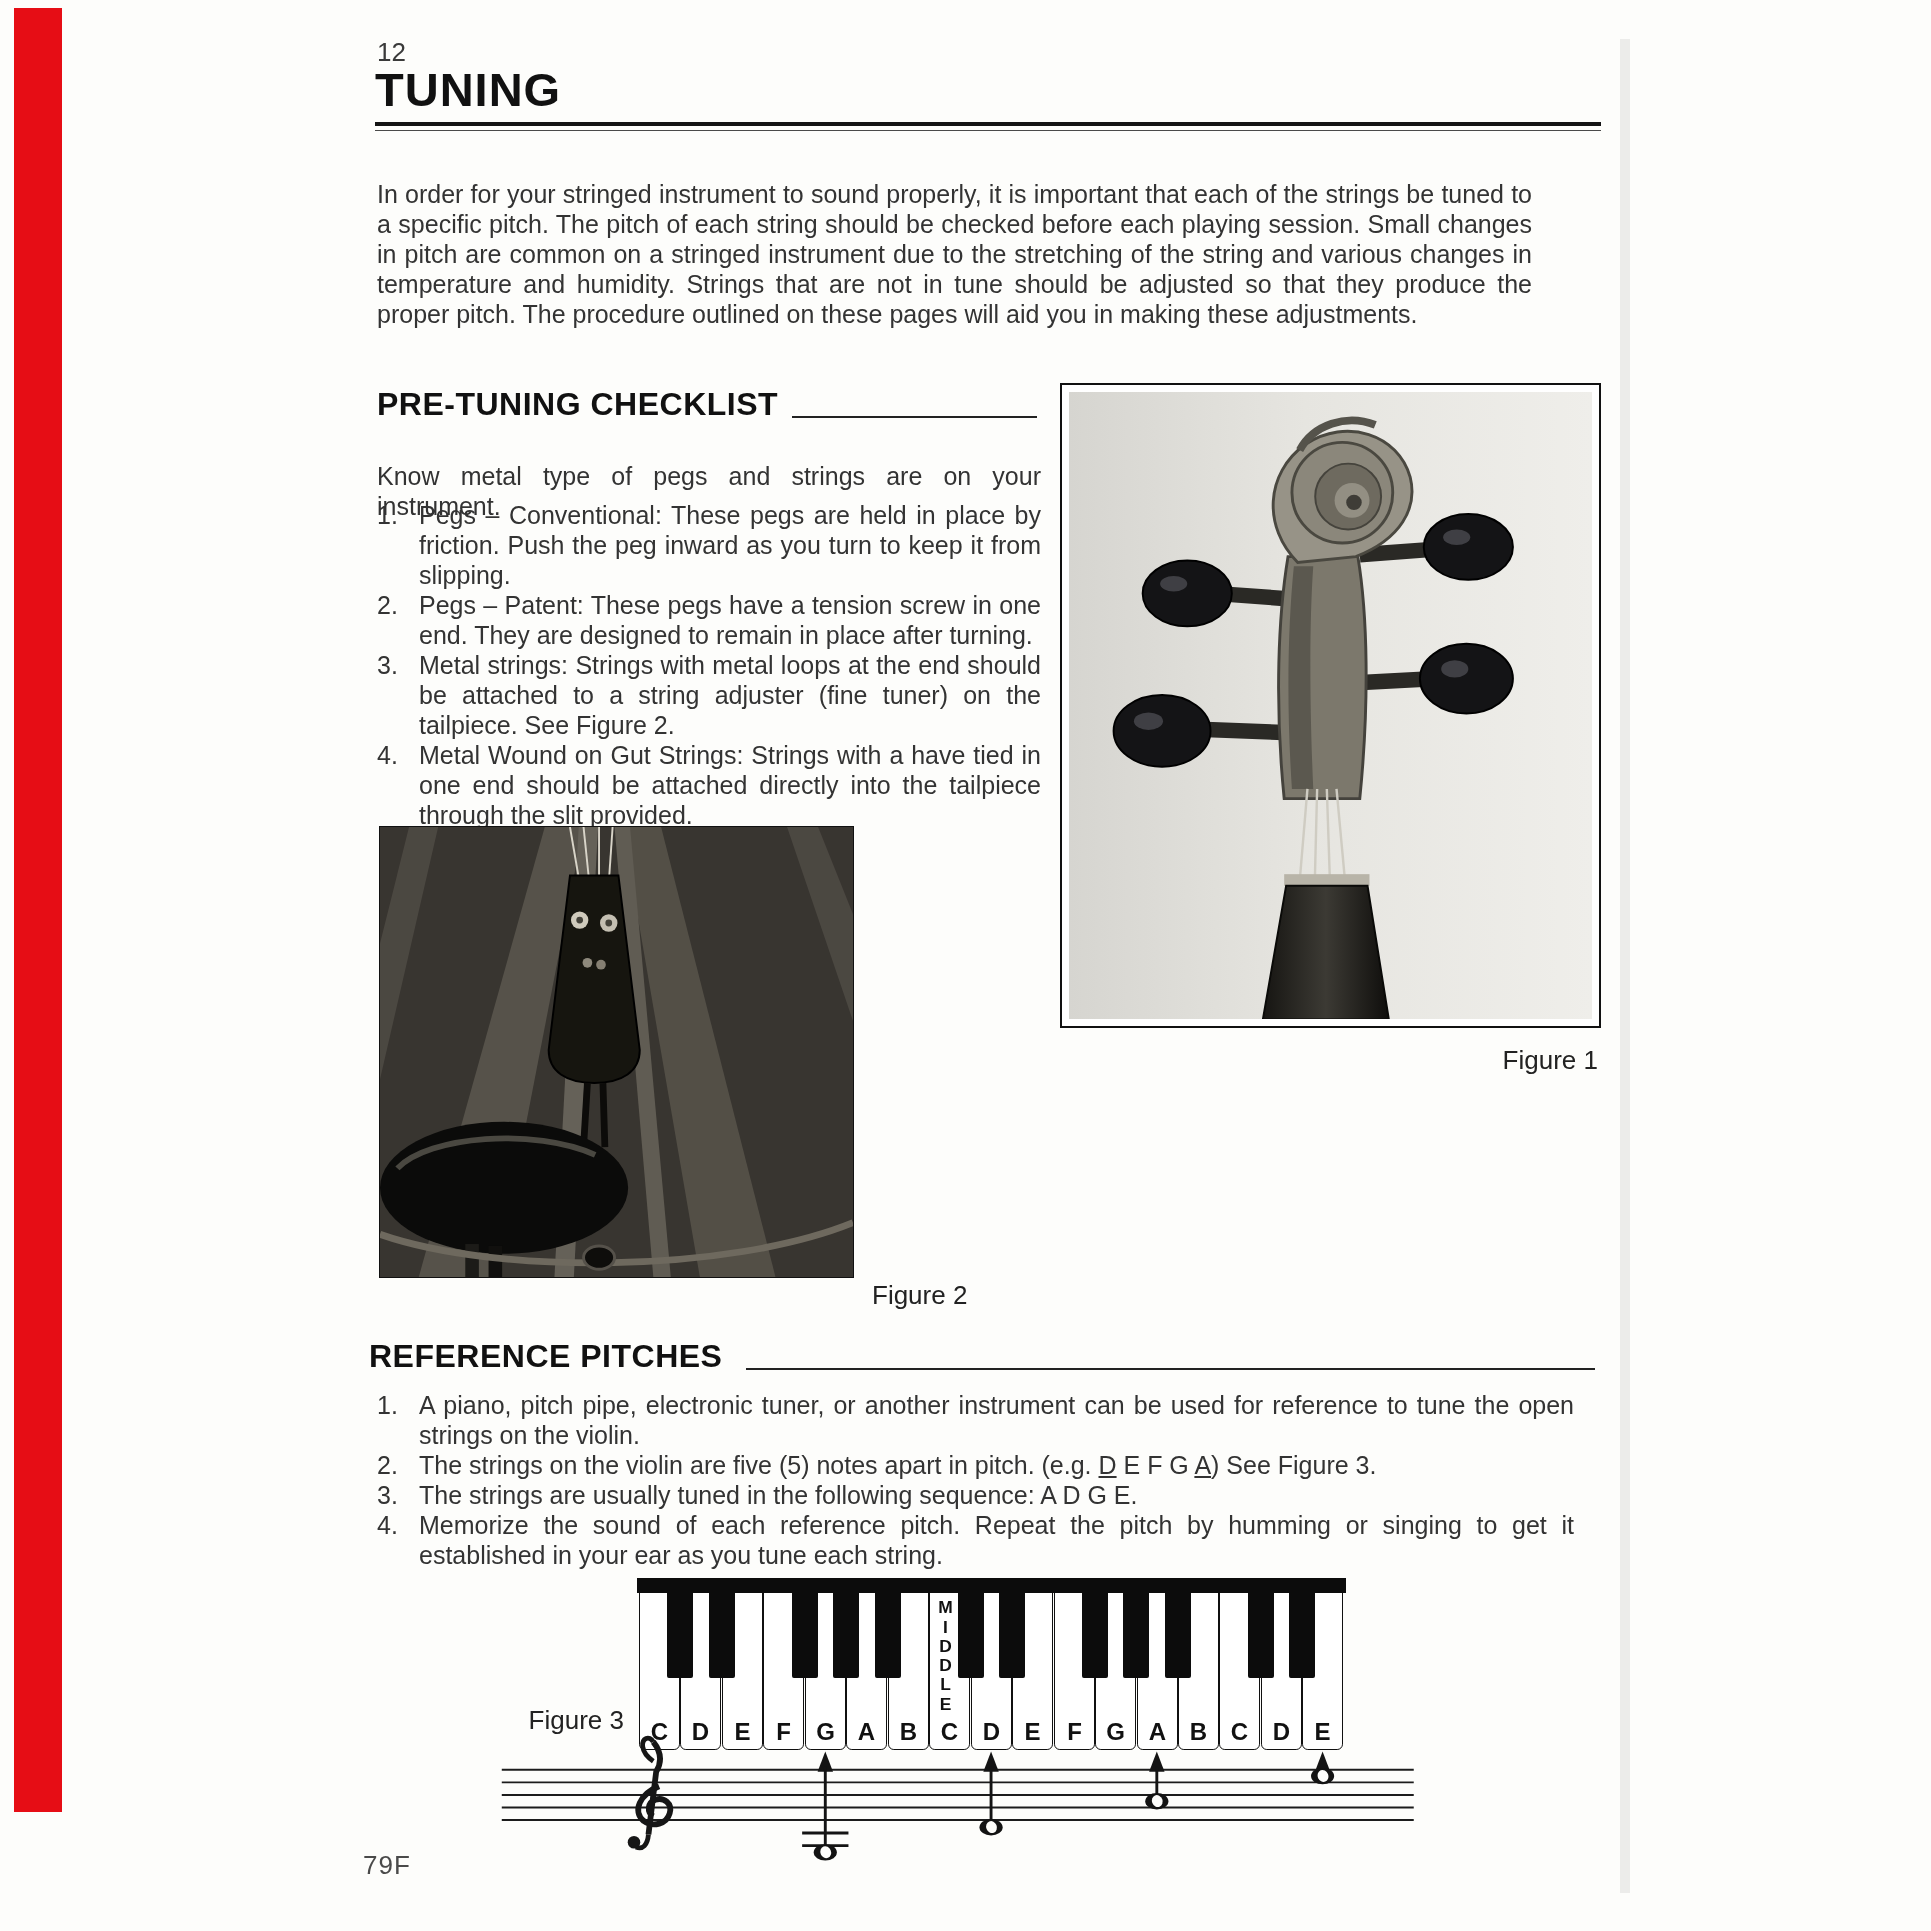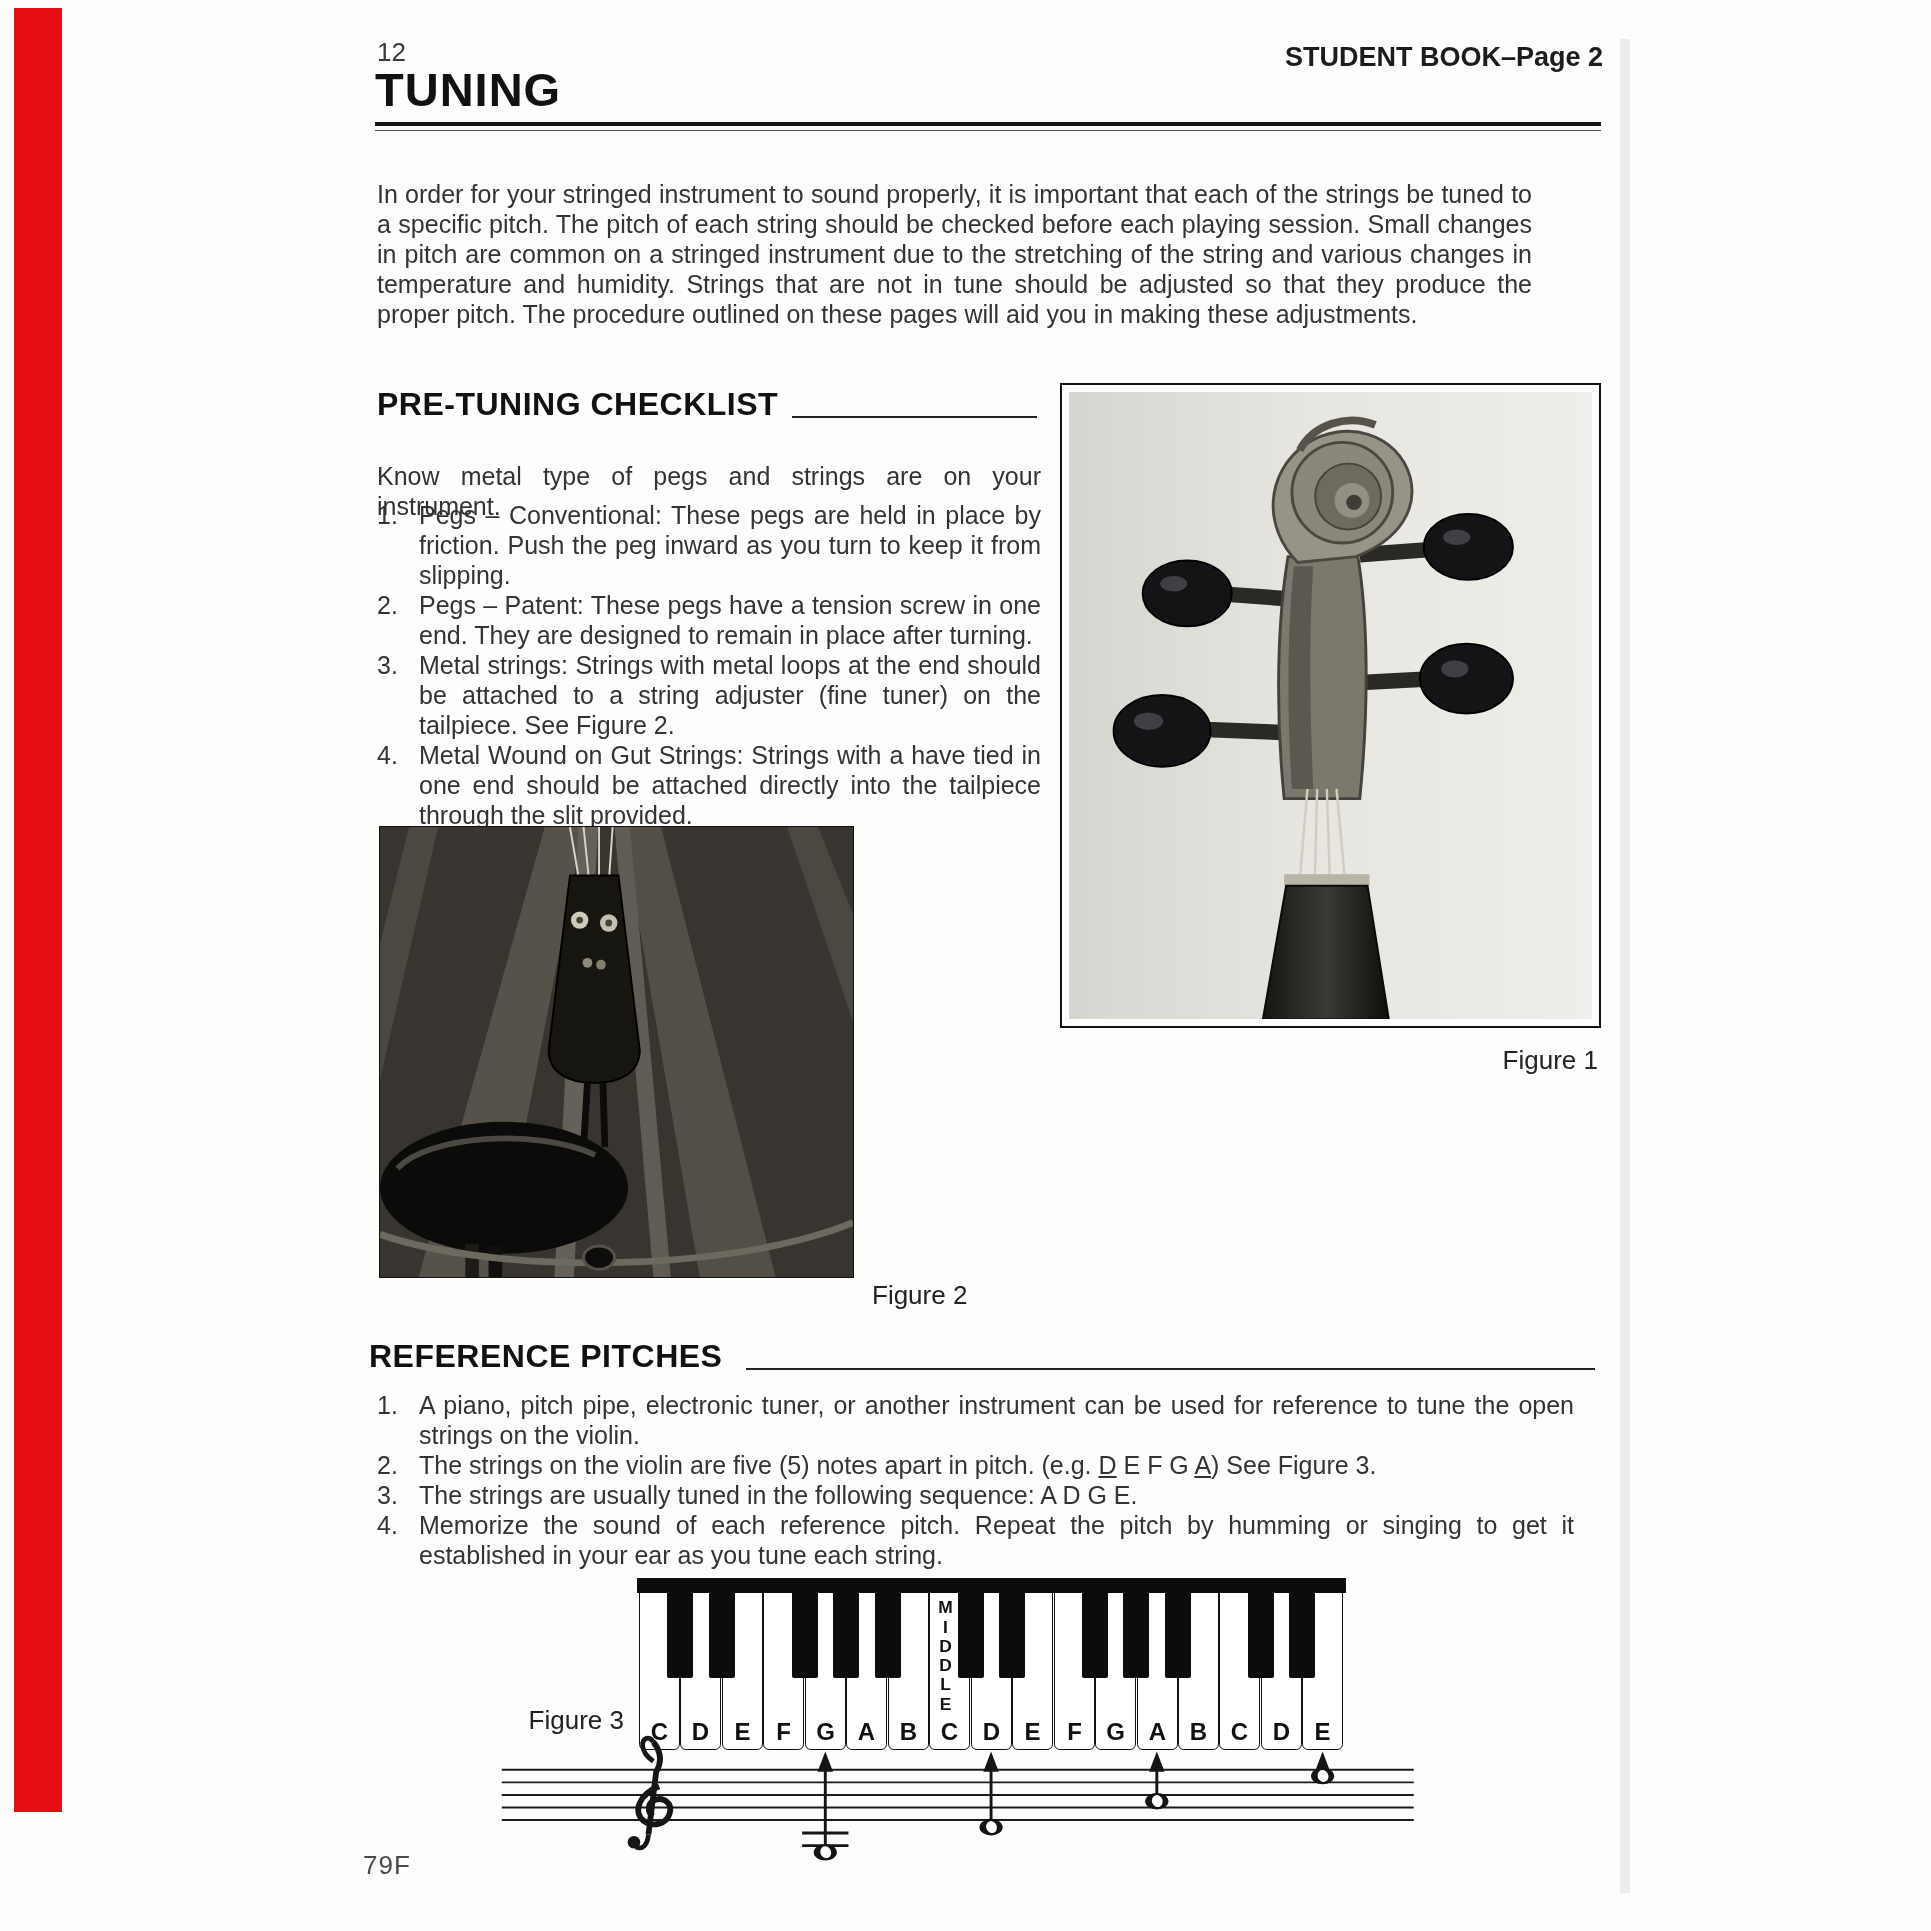--- a/index.html
+++ b/index.html
@@ -63,21 +63,20 @@
 </head>
 <body>
 
 <div class="abs" id="red-strip"></div>
 <div class="abs" id="page-edge"></div>
 
 <div class="abs" id="page-number">12</div>
 <div class="abs" id="page-title">TUNING</div>
 <div class="abs" id="title-rule"></div>
 <div class="abs" id="hdr-right">
-  <div id="hdr-book">STUDENT BOOK–Page 2</div>
 </div>
 
 <p class="abs bodytext" id="intro">In order for your stringed instrument to sound properly, it is important that each of the strings be tuned to a specific pitch. The pitch of each string should be checked before each playing session. Small changes in pitch are common on a stringed instrument due to the stretching of the string and various changes in temperature and humidity. Strings that are not in tune should be adjusted so that they produce the proper pitch. The procedure outlined on these pages will aid you in making these adjustments.</p>
 
 <div class="abs sect-head" id="pretuning-head">
   <span>PRE-TUNING CHECKLIST</span>
   <span class="fill"></span>
 </div>
 <p class="abs bodytext" id="pretuning-lead">Know metal type of pegs and strings are on your instrument.</p>
 <div class="abs bodytext" id="pretuning-list">

